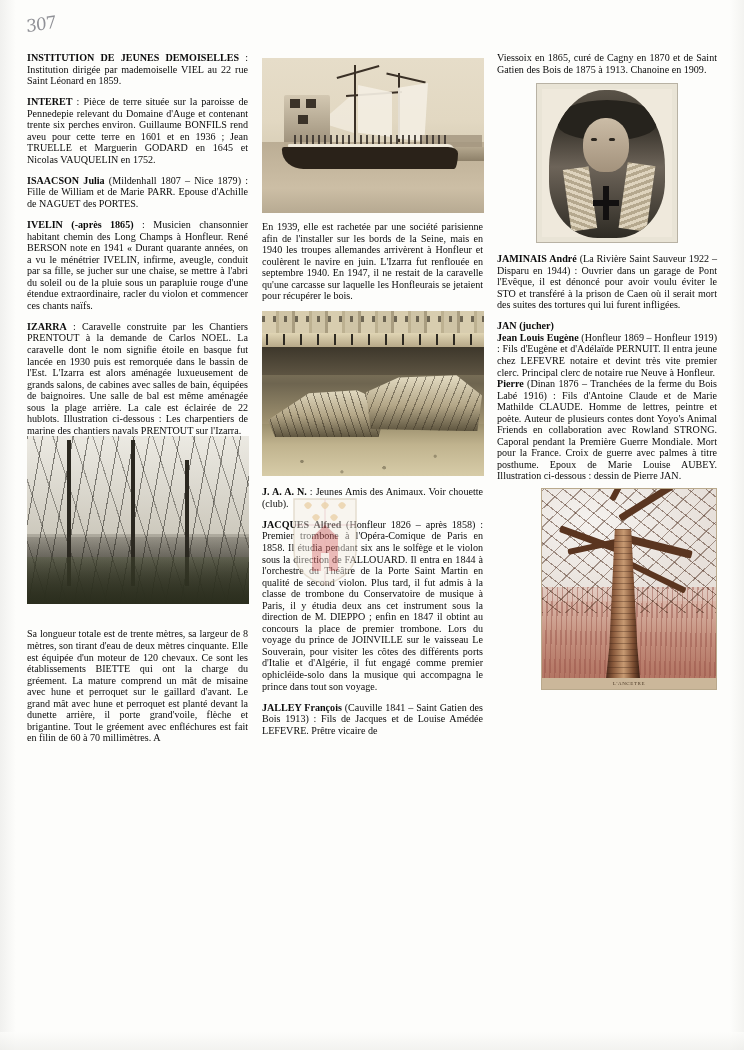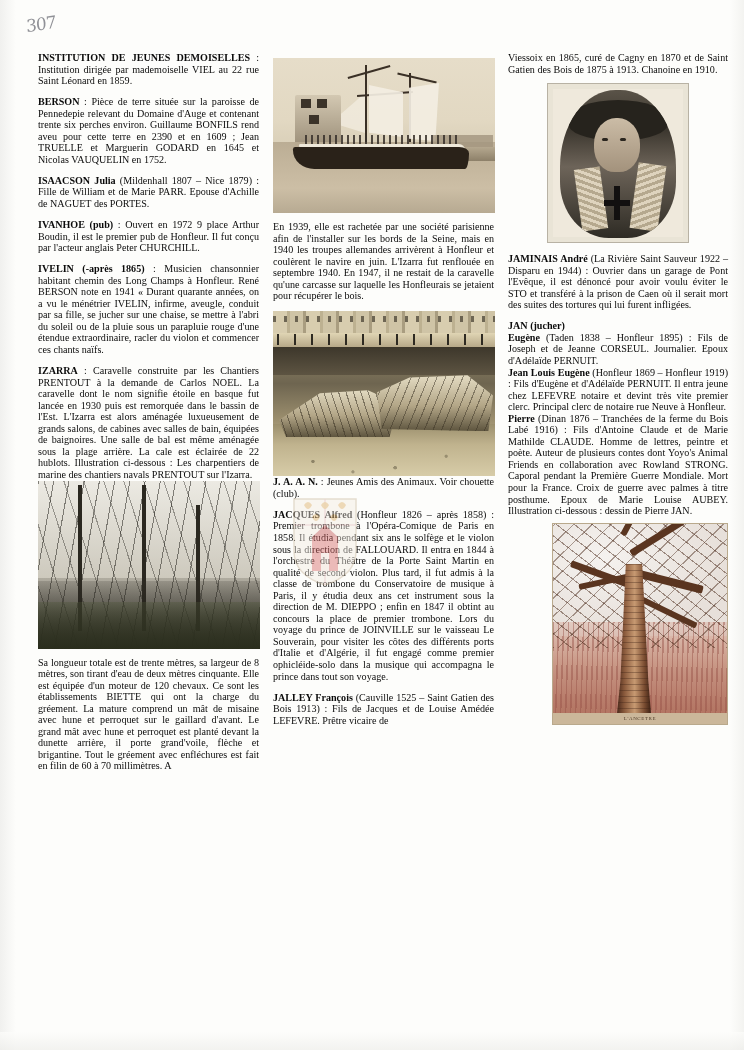--- a/index.html
+++ b/index.html
@@ -50,21 +50,21 @@
     font-family: "DejaVu Serif", serif;
     font-size: 17px;
     color: #7e7f86;
     transform: rotate(-9deg) skewX(-6deg);
     letter-spacing: -1px;
     opacity: .85;
   }
 
   .columns {
     position: absolute;
-    left: 38px;
+    left: 27px;
     top: 52px;
     width: 690px;
     height: 950px;
   }
   .col {
     position: absolute;
     top: 0;
     width: 221px;
     font-size: 10.1px;
     line-height: 11.55px;
@@ -363,51 +363,48 @@
 
   <div class="columns">
 
     <div class="col col-1">
 
       <p class="entry">
         <b>INSTITUTION DE JEUNES DEMOISELLES</b><span> : Institution dirigée par mademoiselle VIEL au 22 rue Saint Léonard en 1859.</span>
       </p>
 
       <p class="entry">
-        <b>BERSON</b><span> : Pièce de terre située sur la paroisse de Pennedepie relevant du Domaine d'Auge et contenant trente six perches environ. Guillaume BONFILS rend aveu pour cette terre en 2390 et en 1609 ; Jean TRUELLE et Marguerin GODARD en 1645 et Nicolas VAUQUELIN en 1752.</span>
+        <b>INTERET</b><span> : Pièce de terre située sur la paroisse de Pennedepie relevant du Domaine d'Auge et contenant trente six perches environ. Guillaume BONFILS rend aveu pour cette terre en 1601 et en 1936 ; Jean TRUELLE et Marguerin GODARD en 1645 et Nicolas VAUQUELIN en 1752.</span>
       </p>
 
       <p class="entry">
         <b>ISAACSON Julia</b><span> (Mildenhall 1807 – Nice 1879) : Fille de William et de Marie PARR. Epouse d'Achille de NAGUET des PORTES.</span>
       </p>
 
 
-      <p class="entry">
-        <b>IVANHOE (pub)</b><span> : Ouvert en 1972 9 place Arthur Boudin, il est le premier pub de Honfleur. Il fut conçu par l'acteur anglais Peter CHURCHILL.</span>
-      </p>
 
       <p class="entry">
         <b>IVELIN (-après 1865)</b><span> : Musicien chansonnier habitant chemin des Long Champs à Honfleur. René BERSON note en 1941 « Durant quarante années, on a vu le ménétrier IVELIN, infirme, aveugle, conduit par sa fille, se jucher sur une chaise, se mettre à l'abri du soleil ou de la pluie sous un parapluie rouge d'une étendue extraordinaire, racler du violon et commencer ces chants naïfs.</span>
       </p>
 
       <p class="entry tight">
         <b>IZARRA</b><span> : Caravelle construite par les Chantiers PRENTOUT à la demande de Carlos NOEL. La caravelle dont le nom signifie étoile en basque fut lancée en 1930 puis est remorquée dans le bassin de l'Est. L'Izarra est alors aménagée luxueusement de grands salons, de cabines avec salles de bain, équipées de baignoires. Une salle de bal est même aménagée sous la plage arrière. La cale est éclairée de 22 hublots. Illustration ci-dessous : Les charpentiers de marine des chantiers navals PRENTOUT sur l'Izarra.</span>
       </p>
 
       <figure class="fig fig-rig">
         <div class="rig-sky"></div>
         <div class="rig-mast" style="left:40px"></div>
         <div class="rig-mast" style="left:104px"></div>
         <div class="rig-mast" style="left:158px;top:24px"></div>
         <div class="rig-lines"></div>
         <div class="rig-dark"></div>
         <div class="rig-green"></div>
       </figure>
 
-      <p class="entry" style="margin-top:8px">
+      <p class="entry" style="margin-top:24px">
         <span>Sa longueur totale est de trente mètres, sa largeur de 8 mètres, son tirant d'eau de deux mètres cinquante. Elle est équipée d'un moteur de 120 chevaux. Ce sont les établissements BIETTE qui ont la charge du gréement. La mature comprend un mât de misaine avec hune et perroquet sur le gaillard d'avant. Le grand mât avec hune et perroquet est planté devant la dunette arrière, il porte grand'voile, flèche et brigantine. Tout le gréement avec enfléchures est fait en filin de 60 à 70 millimètres. A</span>
       </p>
 
     </div>
 
     <div class="col col-2">
 
 
       <figure class="fig fig-ship">
         <div class="sail s3"></div>
@@ -436,40 +433,40 @@
         <div class="yard-quay"></div>
         <div class="yard-people"></div>
         <div class="yard-wall"></div>
         <div class="mudflat">
           <div class="mud-speck"></div>
         </div>
         <div class="wreck wreck-a"></div>
         <div class="wreck wreck-b"></div>
       </figure>
 
-      <p class="entry" style="">
+      <p class="entry" style="margin-top:10px">
         <b>J. A. A. N.</b><span> : Jeunes Amis des Animaux. Voir chouette (club).</span>
       </p>
 
 
       <p class="entry">
         <b>JACQUES Alfred</b><span> (Honfleur 1826 – après 1858) : Premier trombone à l'Opéra-Comique de Paris en 1858. Il étudia pendant six ans le solfège et le violon sous la direction de FALLOUARD. Il entra en 1844 à l'orchestre du Théâtre de la Porte Saint Martin en qualité de second violon. Plus tard, il fut admis à la classe de trombone du Conservatoire de musique à Paris, il y étudia deux ans cet instrument sous la direction de M. DIEPPO ; enfin en 1847 il obtint au concours la place de premier trombone. Lors du voyage du prince de JOINVILLE sur le vaisseau Le Souverain, pour visiter les côtes des différents ports d'Italie et d'Algérie, il fut engagé comme premier ophicléide-solo dans la musique qui accompagna le prince dans tout son voyage.</span>
       </p>
 
 
       <p class="entry">
-        <b>JALLEY François</b><span> (Cauville 1525 – Saint Gatien des Bois 1913) : Fils de Jacques et de Louise Amédée LEFEVRE. Prêtre vicaire de</span>
+        <b>JALLEY François</b><span> (Cauville 1841 – Saint Gatien des Bois 1913) : Fils de Jacques et de Louise Amédée LEFEVRE. Prêtre vicaire de</span>
       </p>
 
     </div>
 
     <div class="col col-3">
 
       <p class="entry tight">
-        <span>Viessoix en 1865, curé de Cagny en 1870 et de Saint Gatien des Bois de 1875 à 1913. Chanoine en 1910.</span>
+        <span>Viessoix en 1865, curé de Cagny en 1870 et de Saint Gatien des Bois de 1875 à 1913. Chanoine en 1909.</span>
       </p>
 
       <figure style="width:140px;height:158px;margin:8px auto 10px auto;position:relative;border:1px solid #b8b2a4;background:#e9e4d6;overflow:hidden;">
         <div style="position:absolute;inset:5px;background:#efe9dc;"></div>
         <div style="position:absolute;left:12px;top:6px;right:12px;bottom:4px;border-radius:48% 48% 42% 42%/52% 52% 38% 38%;background:linear-gradient(to bottom,#5a5348 0%,#3a352d 26%,#6d6459 52%,#2e2b24 100%);overflow:hidden;">
           <div style="position:absolute;left:8px;top:10px;right:8px;height:40px;background:#26231d;border-radius:50% 50% 42% 42%;"></div>
           <div style="position:absolute;left:34px;top:28px;width:46px;height:54px;background:linear-gradient(to bottom,#cbbca6,#a3927c);border-radius:48% 48% 45% 45%;"></div>
           <div style="position:absolute;left:42px;top:48px;width:6px;height:3px;background:#2b261f;border-radius:2px;box-shadow:18px 0 0 #2b261f;"></div>
           <div style="position:absolute;left:18px;top:78px;width:26px;height:62px;background:repeating-linear-gradient(28deg,#ded3bd 0 3px,#b5a88e 3px 6px);transform:rotate(-8deg);"></div>
           <div style="position:absolute;right:14px;top:74px;width:28px;height:66px;background:repeating-linear-gradient(-28deg,#ded3bd 0 3px,#b5a88e 3px 6px);transform:rotate(8deg);"></div>
@@ -480,23 +477,20 @@
 
 
       <p class="entry">
         <b>JAMINAIS André</b><span> (La Rivière Saint Sauveur 1922 – Disparu en 1944) : Ouvrier dans un garage de Pont l'Evêque, il est dénoncé pour avoir voulu éviter le STO et transféré à la prison de Caen où il serait mort des suites des tortures qui lui furent infligées.</span>
       </p>
 
       <p class="entry tight">
         <b>JAN (jucher)</b>
       </p>
 
-      <p class="entry tight">
-        <b>Eugène</b><span> (Taden 1838 – Honfleur 1895) : Fils de Joseph et de Jeanne CORSEUL. Journalier. Epoux d'Adélaïde PERNUIT.</span>
-      </p>
 
       <p class="entry tight">
         <b>Jean Louis Eugène</b><span> (Honfleur 1869 – Honfleur 1919) : Fils d'Eugène et d'Adélaïde PERNUIT. Il entra jeune chez LEFEVRE notaire et devint très vite premier clerc.  Principal clerc de notaire rue Neuve à Honfleur.</span>
       </p>
 
 
       <p class="entry tight">
         <b>Pierre</b><span> (Dinan 1876 – Tranchées de la ferme du Bois Labé 1916) : Fils d'Antoine Claude et de Marie Mathilde CLAUDE. Homme de lettres, peintre et poète. Auteur de plusieurs contes dont Yoyo's Animal Friends en collaboration avec Rowland STRONG. Caporal pendant la Première Guerre Mondiale. Mort pour la France. Croix de guerre avec palmes à titre posthume. Epoux de Marie Louise AUBEY. Illustration ci-dessous : dessin de Pierre JAN.</span>
       </p>
 

